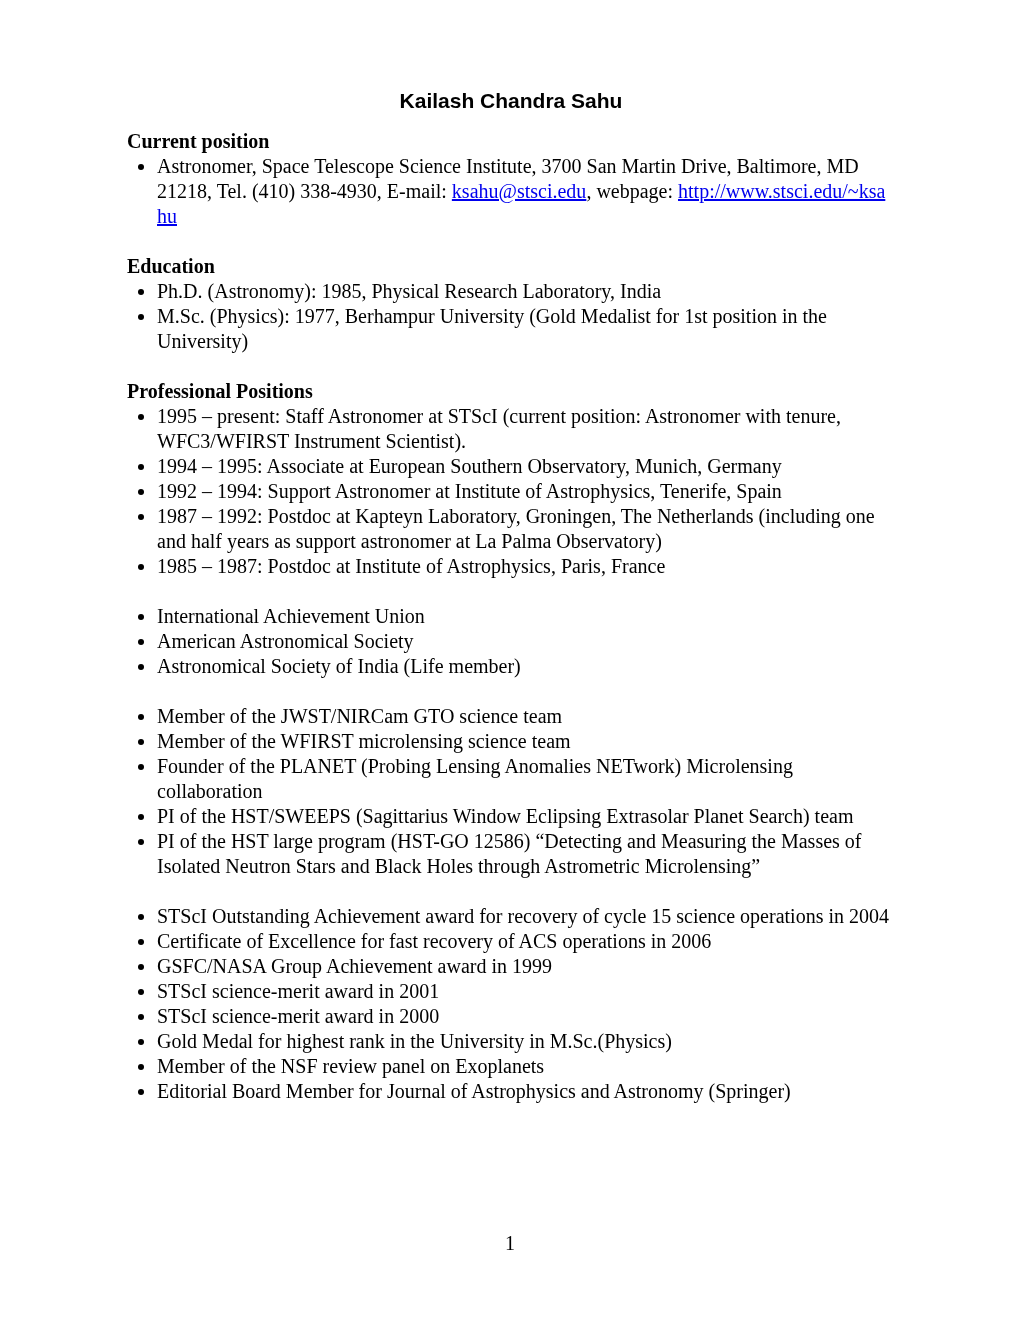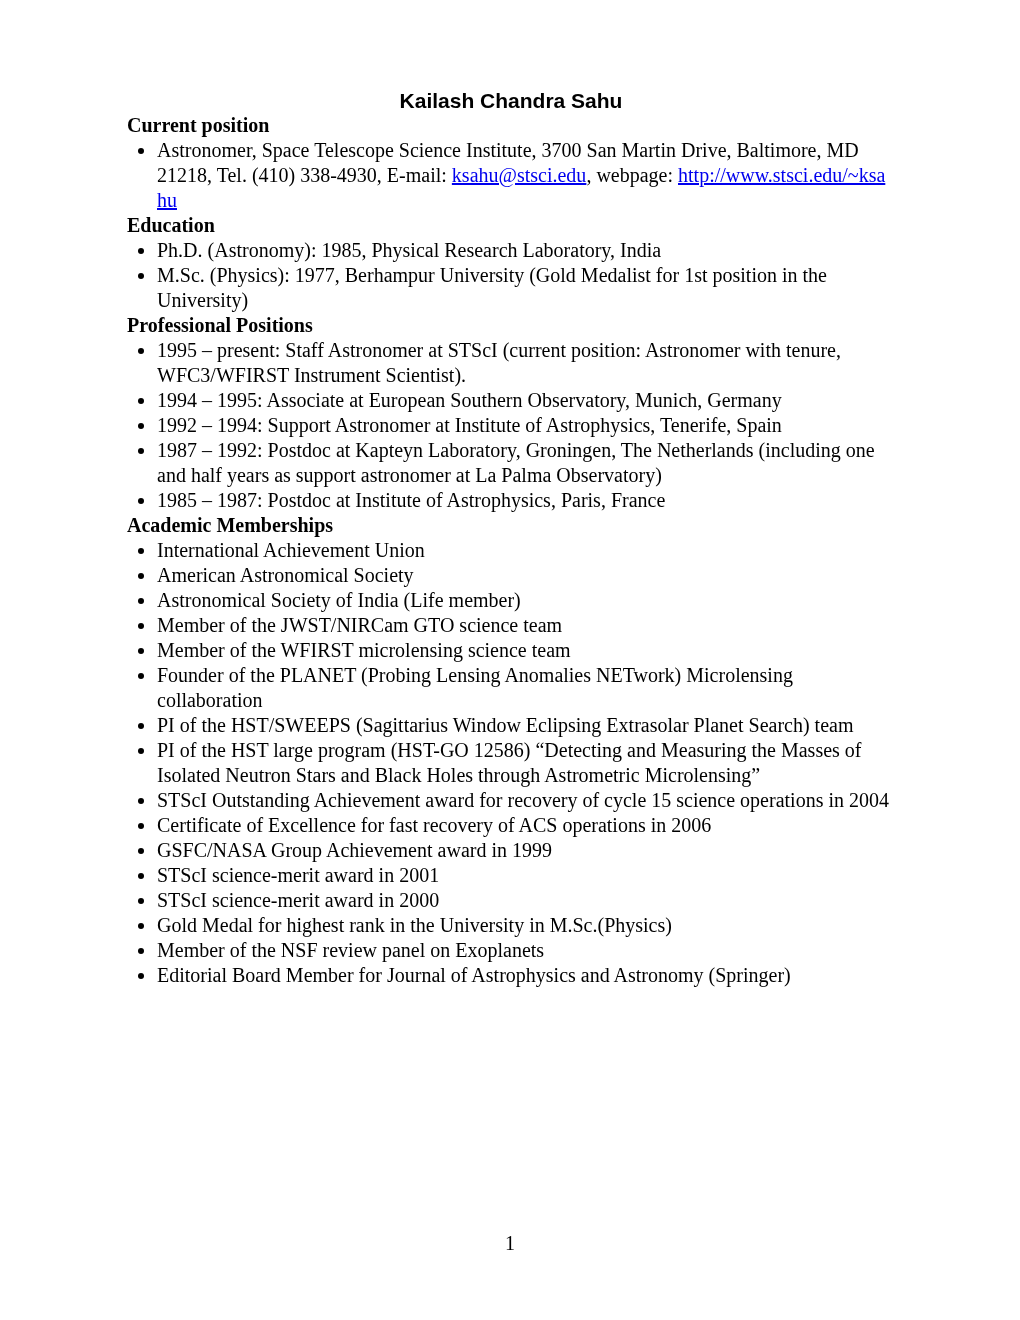--- a/index.html
+++ b/index.html
@@ -28,22 +28,22 @@
   }
 
   .title {
     font-family: "Liberation Sans", sans-serif;
     font-size: 21px;
     font-weight: bold;
     text-align: center;
     line-height: 25px;
   }
 
-  .sec { }
-  .sec.first { margin-top: 0; }
+  .sec { margin-top: 25px; }
+  .sec.first { margin-top: 16px; }
 
   .heading {
     font-family: "Liberation Serif", serif;
     font-size: 20px;
     font-weight: bold;
     line-height: 25px;
   }
 
   ul.list {
     list-style: disc outside;
@@ -99,21 +99,20 @@
     <ul class="list">
       <li>1995 – present: Staff Astronomer at STScI (current position: Astronomer with tenure, WFC3/WFIRST Instrument Scientist).</li>
       <li>1994 – 1995: Associate at European Southern Observatory, Munich, Germany</li>
       <li>1992 – 1994: Support Astronomer at Institute of Astrophysics, Tenerife, Spain</li>
       <li>1987 – 1992: Postdoc at Kapteyn Laboratory, Groningen, The Netherlands (including one and half years as support astronomer at La Palma Observatory)</li>
       <li>1985 – 1987: Postdoc at Institute of Astrophysics, Paris, France</li>
     </ul>
   </section>
 
   <section class="sec">
-    <h2 class="heading">Academic Memberships</h2>
     <ul class="list">
       <li>International Achievement Union</li>
       <li>American Astronomical Society</li>
       <li>Astronomical Society of India (Life member)</li>
     </ul>
   </section>
 
   <section class="sec">
     <ul class="list">
       <li>Member of the JWST/NIRCam GTO science team</li>

